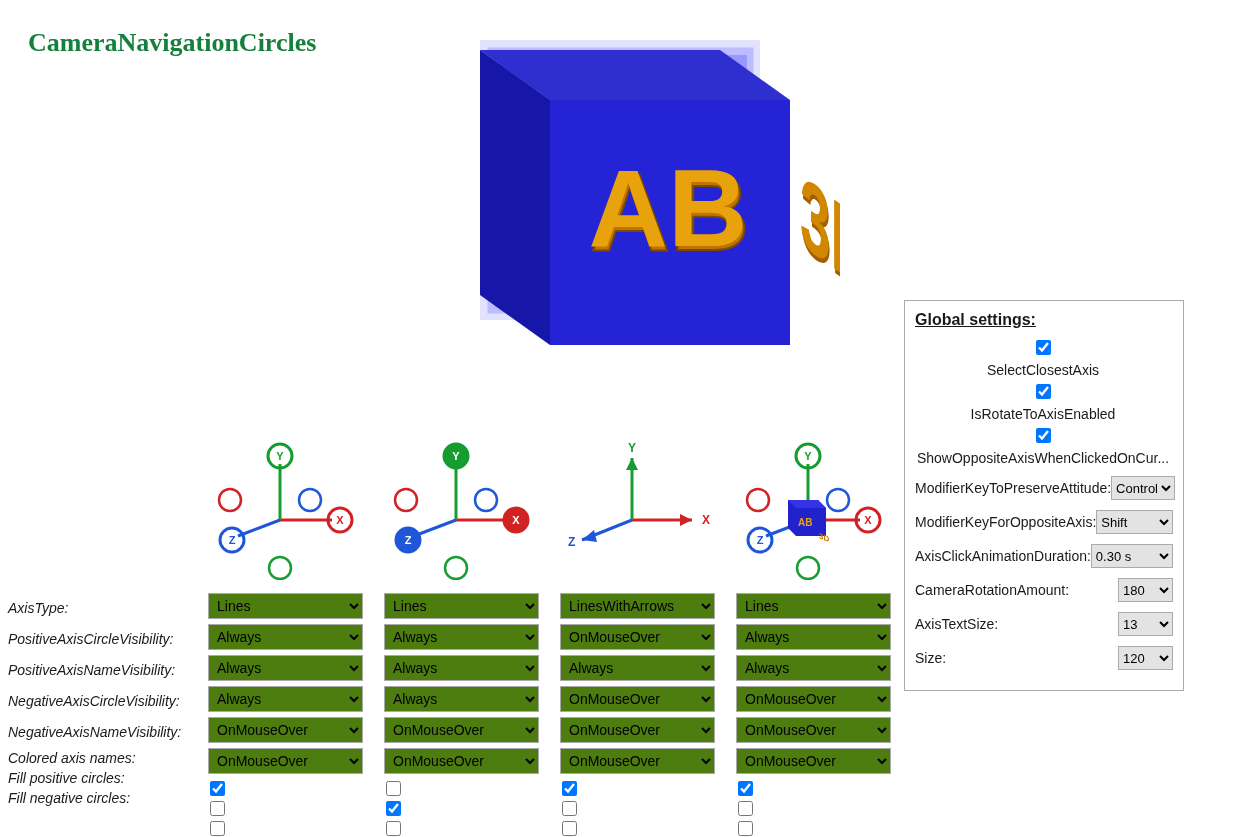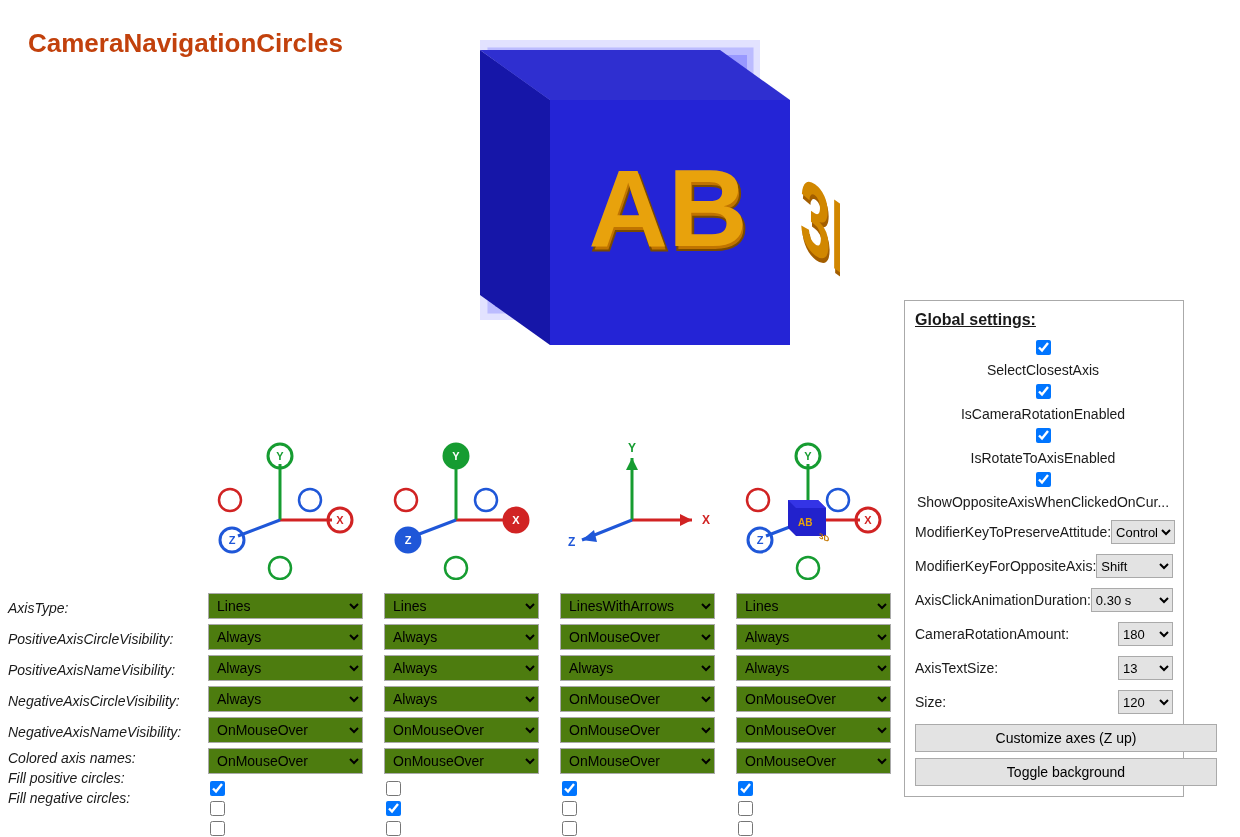--- a/index.html
+++ b/index.html
@@ -12,21 +12,22 @@
   width: 1240px;
   height: 837px;
   overflow: hidden;
 }
 .page-title {
   position: absolute;
   left: 28px;
   top: 28px;
   font-size: 26px;
   font-weight: 600;
-  color: #c2410c;
+  color: #15803d;
+  font-family: Liberation Serif, serif;
 }
 .cube-area {
   position: absolute;
   left: 420px;
   top: 10px;
   width: 420px;
   height: 360px;
 }
 .axes-row {
   position: absolute;
@@ -388,24 +389,20 @@
 
 <div class="global-panel">
   <div class="global-title">Global settings:</div>
   <div id="gchecks">
       <div class="gcheck">
         <input type="checkbox" checked="" style="">
         <label>SelectClosestAxis</label>
       </div>
       <div class="gcheck">
         <input type="checkbox" checked="" style="">
-        <label>IsCameraRotationEnabled</label>
-      </div>
-      <div class="gcheck">
-        <input type="checkbox" checked="" style="">
         <label>IsRotateToAxisEnabled</label>
       </div>
       <div class="gcheck">
         <input type="checkbox" checked="" style="">
         <label>ShowOppositeAxisWhenClickedOnCur...</label>
       </div>
     </div>
   <div id="gselects" style="margin-top:8px;">
       <div class="grow">
         <label>ModifierKeyToPreserveAttitude:</label>
@@ -425,17 +422,13 @@
       </div>
       <div class="grow">
         <label>AxisTextSize:</label>
         <select class="sm"><option>13</option></select>
       </div>
       <div class="grow">
         <label>Size:</label>
         <select class="sm"><option>120</option></select>
       </div>
     </div>
-  <div id="gbuttons">
-      <button class="gbutton">Customize axes (Z up)</button>
-      <button class="gbutton">Toggle background</button>
-    </div>
 </div>
 
 </body></html>

